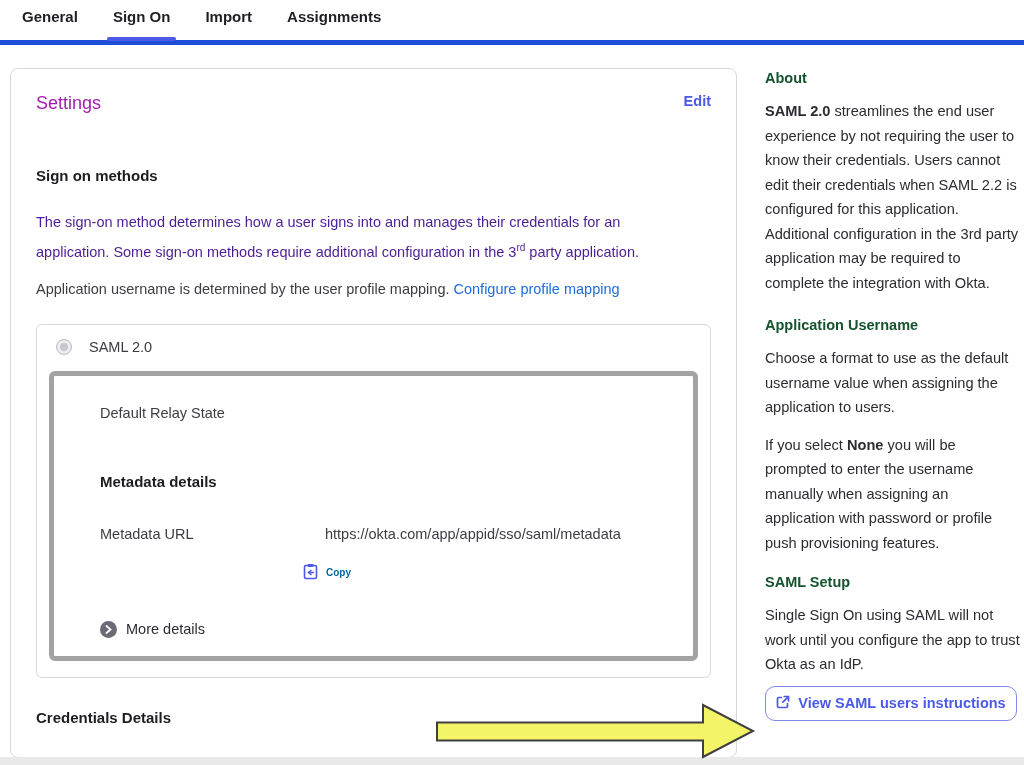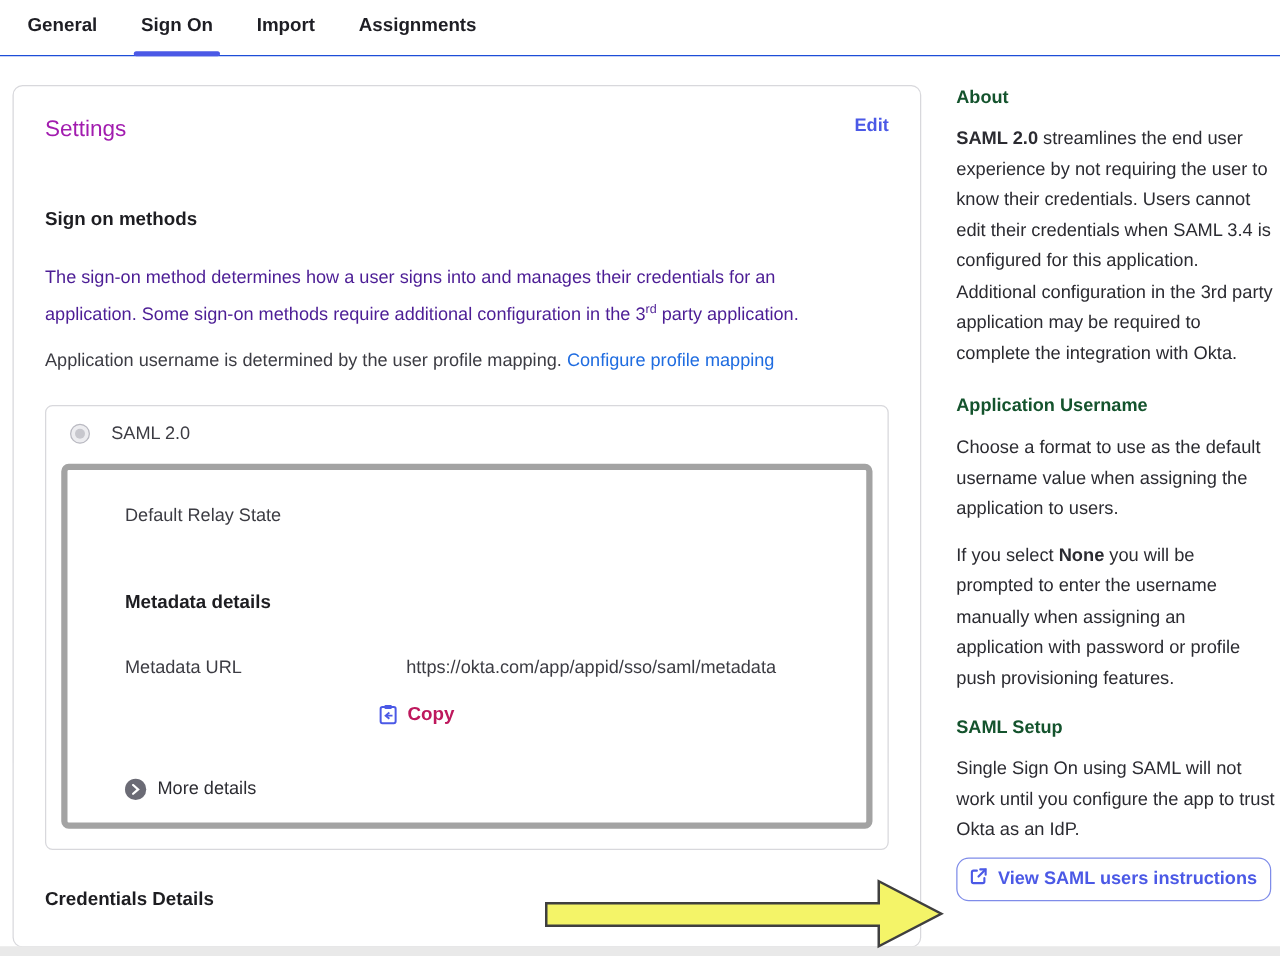--- a/index.html
+++ b/index.html
@@ -2,21 +2,21 @@
 <html><head>
 <meta charset="utf-8">
 <style>
   * { margin: 0; padding: 0; box-sizing: border-box; }
   html, body { width: 1024px; height: 765px; overflow: hidden; background: #ffffff;
     font-family: "Liberation Sans", "DejaVu Sans", sans-serif; color: #3c3c43; }
   .stage { position: relative; width: 1024px; height: 765px; background: #ffffff; }
 
   
   .tabbar { position: absolute; top: 0; left: 0; width: 1024px; height: 45px;
-    border-bottom: 1px solid #1d4ed8; display: flex; align-items: flex-end; background: #fff; }
+    border-bottom: 5px solid #1d4ed8; display: flex; align-items: flex-end; background: #fff; }
   .tab { position: relative; font-size: 15px; font-weight: 700; color: #1e1e24;
     padding: 12px 6px 15px; margin-right: 23px; cursor: pointer; white-space: nowrap; }
   .tab:first-child { margin-left: 16px; }
   .tab .underline { display: none; }
   .tab.active .underline { display: block; position: absolute; left: 0; right: 0; bottom: -1px;
     height: 4px; background: #4b59e6; border-radius: 2px; }
 
   
   .card { position: absolute; top: 68px; left: 10px; width: 727px; height: 690px;
     background: #fff; border: 1px solid #d8d8dc; border-radius: 8px; padding: 24px 25px; }
@@ -38,22 +38,22 @@
   .radio::after { content: ""; position: absolute; left: 50%; top: 50%; transform: translate(-50%,-50%);
     width: 8px; height: 8px; border-radius: 50%; background: #c7c7cd; }
   .radio-label { font-size: 14.5px; color: #3c3c43; }
 
   .inner-box { margin-top: 16px; border: 5px solid #a3a3a3; border-radius: 6px;
     padding: 29px 20px 18px 46px; }
   .drs-label { font-size: 14.5px; color: #3c3c43; }
   .h-metadata { margin-top: 52px; }
   .meta-row { display: flex; margin-top: 36px; font-size: 14.5px; color: #3c3c43; }
   .meta-label { width: 225px; flex: 0 0 225px; }
-  .copy-row { margin-top: 21px; margin-left: 203px; display: flex; gap: 8px;
-    color: #be185d; font-size: 15px; font-weight: 700; cursor: pointer; }
+  .copy-row { margin-top: 21px; margin-left: 203px; display: flex; align-items: center; gap: 8px;
+    color: #0369a1; font-size: 10px; font-weight: 700; cursor: pointer; }
   .more-row { margin-top: 39px; display: flex; align-items: center; gap: 9px; cursor: pointer; }
   .more-circle { width: 17px; height: 17px; border-radius: 50%; background: #6b6b75;
     display: flex; align-items: center; justify-content: center; }
   .more-label { font-size: 14.5px; color: #2c2c32; }
 
   .h-credentials { margin-top: 31px; }
   .cred-row { display: flex; margin-top: 33px; font-size: 14.5px; color: #3c3c43; }
   .cred-label { width: 285px; flex: 0 0 285px; }
 
   
@@ -150,21 +150,21 @@
     <div class="section-heading h-credentials">Credentials Details</div>
 
     <div class="cred-row">
       <div class="cred-label">Application username format</div>
       <div>Email</div>
     </div>
   </div>
 
   <div class="sidebar">
     <div class="sb-heading">About</div>
-    <p class="sb-p"><b>SAML 2.0</b><span> streamlines the end user experience by not requiring the user to know their credentials. Users cannot edit their credentials when SAML 3.4 is configured for this application. Additional configuration in the 3rd party application may be required to complete the integration with Okta.</span></p>
+    <p class="sb-p"><b>SAML 2.0</b><span> streamlines the end user experience by not requiring the user to know their credentials. Users cannot edit their credentials when SAML 2.2 is configured for this application. Additional configuration in the 3rd party application may be required to complete the integration with Okta.</span></p>
 
     <div class="sb-heading sb-gap">Application Username</div>
     <p class="sb-p">Choose a format to use as the default username value when assigning the application to users.</p>
     <p class="sb-p"><span>If you select </span><b>None</b><span> you will be prompted to enter the username manually when assigning an application with password or profile push provisioning features.</span></p>
 
     <div class="sb-heading sb-gap-sm">SAML Setup</div>
     <p class="sb-p">Single Sign On using SAML will not work until you configure the app to trust Okta as an IdP.</p>
 
     <button class="setup-btn">
       <span>

